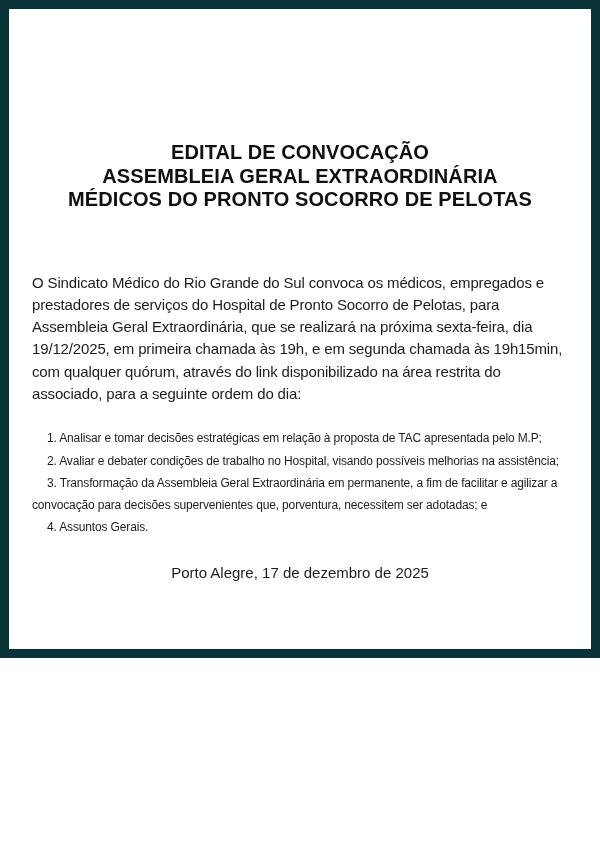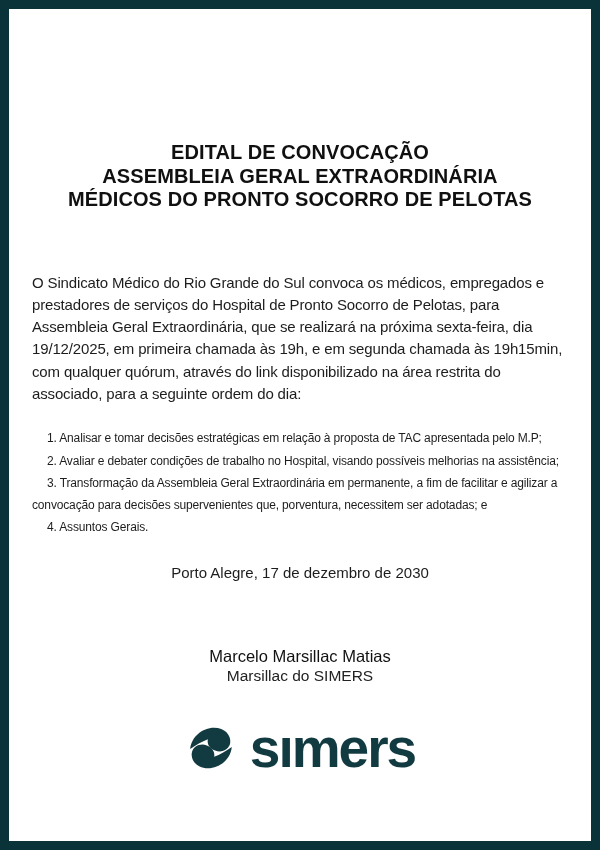--- a/index.html
+++ b/index.html
@@ -1,19 +1,19 @@
 <!DOCTYPE html>
 <html><head>
 <meta charset="utf-8">
 <style>
   html, body { margin: 0; padding: 0; background: #ffffff; }
   .page {
     box-sizing: border-box;
     width: 600px;
-    height: 850px;
+    height: 658px;
     border: 9px solid #093239;
     background: #ffffff;
     font-family: "Liberation Sans", sans-serif;
     color: #1b1b1b;
     overflow: hidden;
     position: relative;
   }
   .doc-title {
     margin-top: 132px;
     text-align: center;
@@ -96,21 +96,21 @@
 
     <p class="intro">O Sindicato Médico do Rio Grande do Sul convoca os médicos, empregados e prestadores de serviços do Hospital de Pronto Socorro de Pelotas, para Assembleia Geral Extraordinária, que se realizará na próxima sexta-feira, dia 19/12/2025, em primeira chamada às 19h, e em segunda chamada às 19h15min, com qualquer quórum, através do link disponibilizado na área restrita do associado, para a seguinte ordem do dia:</p>
 
     <div class="agenda">
       <p class="agenda-item">1. Analisar e tomar decisões estratégicas em relação à proposta de TAC apresentada pelo M.P;</p>
       <p class="agenda-item">2. Avaliar e debater condições de trabalho no Hospital, visando possíveis melhorias na assistência;</p>
       <p class="agenda-item">3. Transformação da Assembleia Geral Extraordinária em permanente, a fim de facilitar e agilizar a convocação para decisões supervenientes que, porventura, necessitem ser adotadas; e</p>
       <p class="agenda-item">4. Assuntos Gerais.</p>
     </div>
 
-    <p class="dateline">Porto Alegre, 17 de dezembro de 2030</p>
+    <p class="dateline">Porto Alegre, 17 de dezembro de 2025</p>
 
     <div class="signature">
       <div class="sig-name">Marcelo Marsillac Matias</div>
       <div class="sig-role">Marsillac do SIMERS</div>
     </div>
 
     <div class="logo">
       <svg class="logo-icon" viewBox="0 0 100 100" aria-hidden="true">
         <path fill="#123a41" d="M10,52
           C12,29 33,11 56,11

